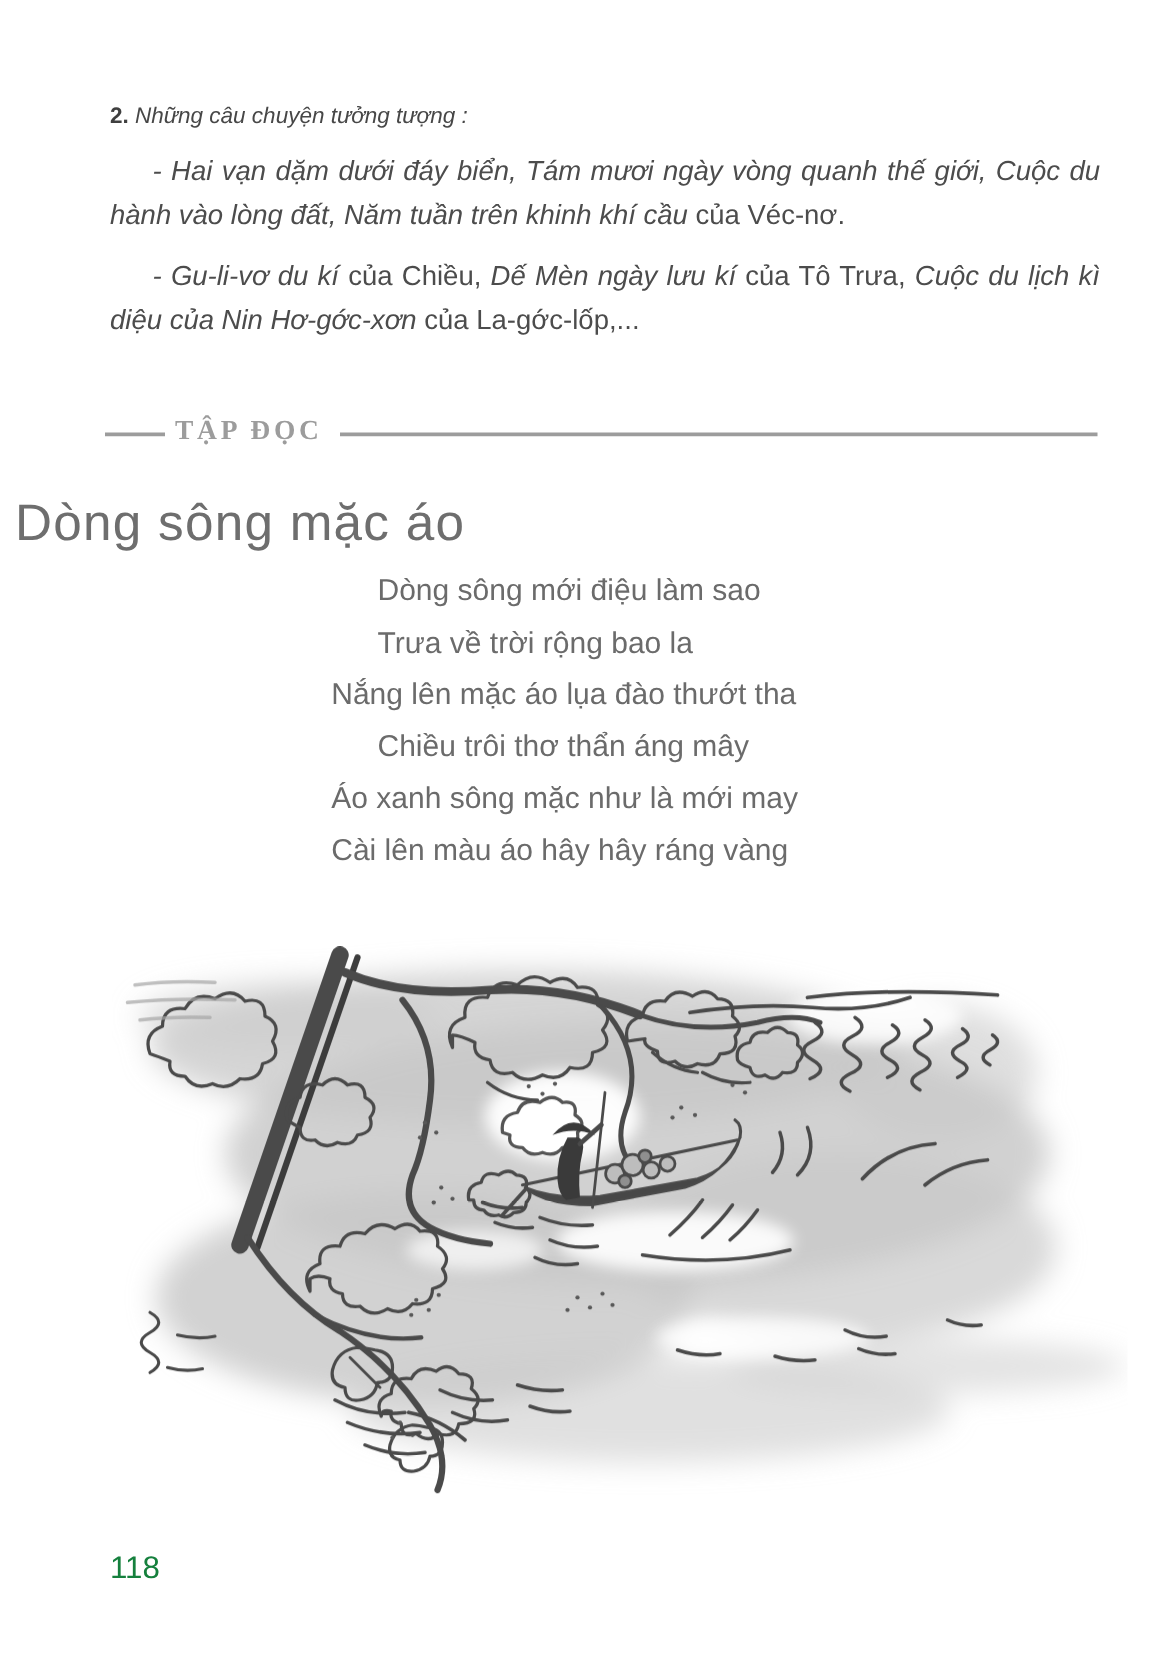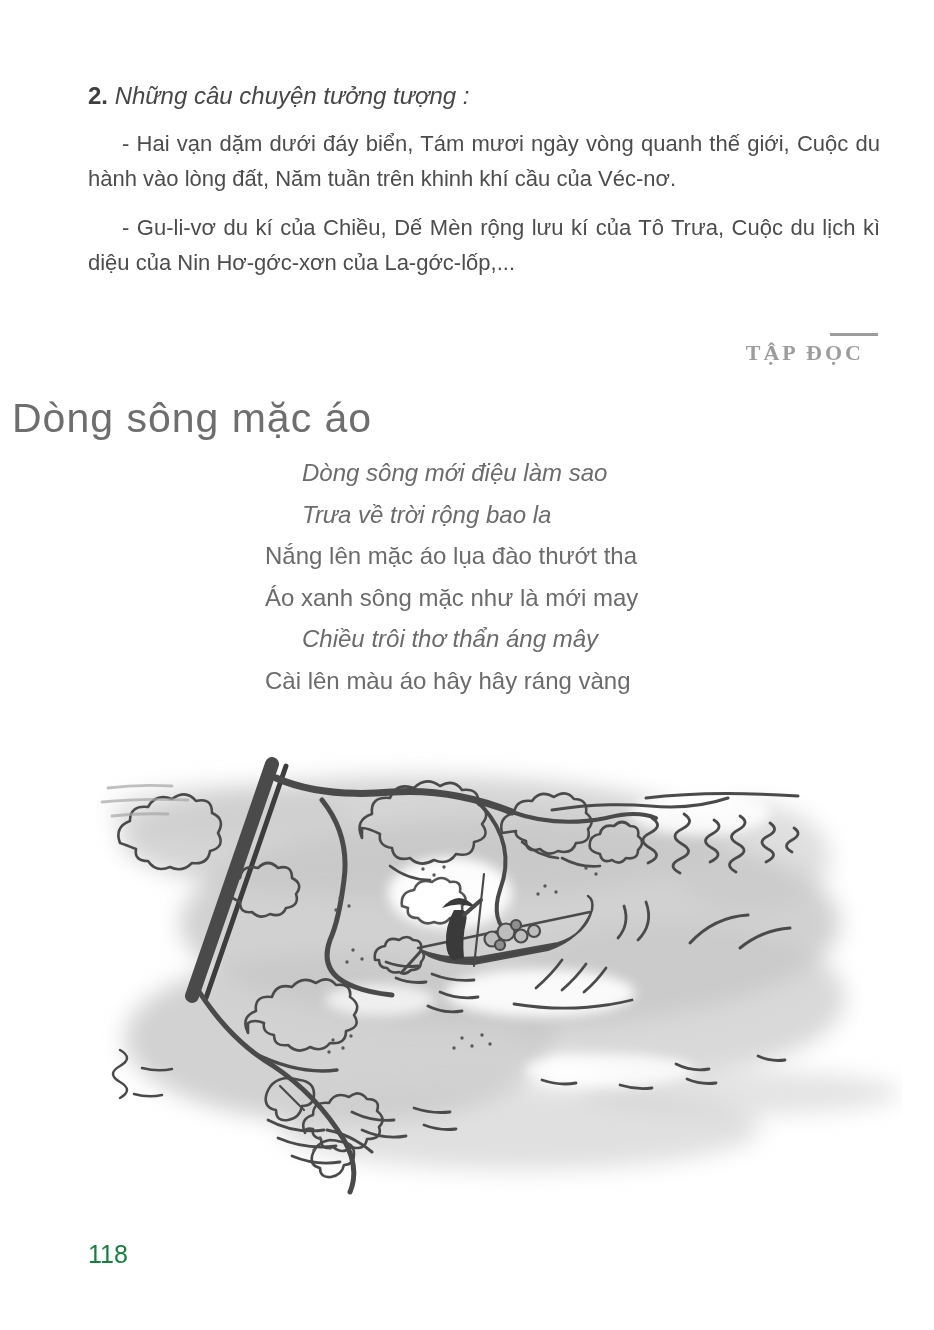--- a/index.html
+++ b/index.html
@@ -2,82 +2,82 @@
 <html><head>
 <meta charset="utf-8">
 <style>
   html,body{margin:0;padding:0;background:#ffffff;}
   .page{
     position:relative; width:934px; height:1330px; background:#ffffff;
     font-family:"Liberation Sans", sans-serif; overflow:hidden;
   }
   
   .textblock{position:absolute; top:82px; left:88px; width:792px;}
-  .ex-heading{font-size:24px; color:#474747; margin:0 0 16px 0; font-weight:400;}
+  .ex-heading{font-size:18px; color:#474747; margin:0 0 16px 0; font-weight:400;}
   .ex-num{font-weight:bold; font-style:normal; color:#3f3f3f;}
   .ex-title{font-style:italic;}
   .story{
     font-size:22px; color:#4c4c4c; line-height:35px; margin:0 0 14px 0;
     text-align:justify; text-indent:34px;
   }
-  .story .it{}
+  .story .it{font-style:italic;}
   
   .section-header{
     position:absolute; top:333px; left:84px; width:794px;
-    display:flex; align-items:flex-end;flex-direction:column;
+    display:flex; align-items:flex-end;
   }
   .rule{height:3px; background:#9c9c9c; margin-bottom:6px;}
   .rule.short{width:48px;}
   .rule.long{flex:1;}
   .section-label{
     font-family:"Liberation Serif", serif; font-weight:bold;
     font-size:22px; letter-spacing:3px; color:#9c9c9c;
     margin:0 14px 0 8px; line-height:1;
   }
   
   .reading-title{
     position:absolute; top:383px; left:0; width:934px; text-align:left;
     font-size:41px; color:#6e6e6e; letter-spacing:1px; font-weight:400; margin:12px;
   }
   .poem{position:absolute; top:452px; left:265px; font-size:24px; color:#6b6b6b;}
   .poem-line{line-height:41.5px; white-space:nowrap;}
-  .poem-line.indent{margin-left:37px;font-style:italic;}
+  .poem-line.indent{margin-left:37px;}
   
   .illustration{position:absolute; left:90px; top:738px; width:812px; height:464px;}
   .illustration svg{display:block; width:100%; height:100%;}
   
   .page-number{position:absolute; top:1240px; left:88px; font-size:25px; color:#15803d;}
 </style>
 </head>
 <body>
 
 <div class="page">
 
   <div class="textblock">
     <p class="ex-heading">
       <span class="ex-num">2.</span>
       <span class="ex-title">Những câu chuyện tưởng tượng :</span>
     </p>
     <p class="story"><span class="it">- Hai vạn dặm dưới đáy biển, Tám mươi ngày vòng quanh thế giới, Cuộc du hành vào lòng đất, Năm tuần trên khinh khí cầu</span><span> của Véc-nơ.</span></p>
-    <p class="story"><span class="it">- Gu-li-vơ du kí</span><span> của Chiều, </span><span class="it">Dế Mèn rộng lưu kí</span><span> của Tô Trưa, </span><span class="it">Cuộc du lịch kì diệu của Nin Hơ-gớc-xơn</span><span> của La-gớc-lốp,...</span></p>
+    <p class="story"><span class="it">- Gu-li-vơ du kí</span><span> của Chiều, </span><span class="it">Dế Mèn ngày lưu kí</span><span> của Tô Trưa, </span><span class="it">Cuộc du lịch kì diệu của Nin Hơ-gớc-xơn</span><span> của La-gớc-lốp,...</span></p>
   </div>
 
   <div class="section-header">
     <span class="rule short"></span>
     <span class="section-label">TẬP ĐỌC</span>
     <span class="rule long"></span>
   </div>
 
   <h1 class="reading-title">Dòng sông mặc áo</h1>
   <div class="poem">
     <div class="poem-line indent">Dòng sông mới điệu làm sao</div>
     <div class="poem-line indent">Trưa về trời rộng bao la</div>
     <div class="poem-line">Nắng lên mặc áo lụa đào thướt tha</div>
+    <div class="poem-line indent">Chiều trôi thơ thẩn áng mây</div>
     <div class="poem-line">Áo xanh sông mặc như là mới may</div>
-    <div class="poem-line indent">Chiều trôi thơ thẩn áng mây</div>
     <div class="poem-line">Cài lên màu áo hây hây ráng vàng</div>
   </div>
 
   <div class="illustration" role="img" aria-label="Tranh mực nước: cây nghiêng bên bờ sông, chiếc thuyền chở hàng có người chống sào, sóng nước gợn quanh">
     <svg viewBox="0 0 812 464" xmlns="http://www.w3.org/2000/svg">
       <defs>
         <filter id="wash" x="-30%" y="-30%" width="160%" height="160%">
             <feGaussianBlur stdDeviation="11"></feGaussianBlur>
           </filter>
         <filter id="soft" x="-40%" y="-40%" width="180%" height="180%">

